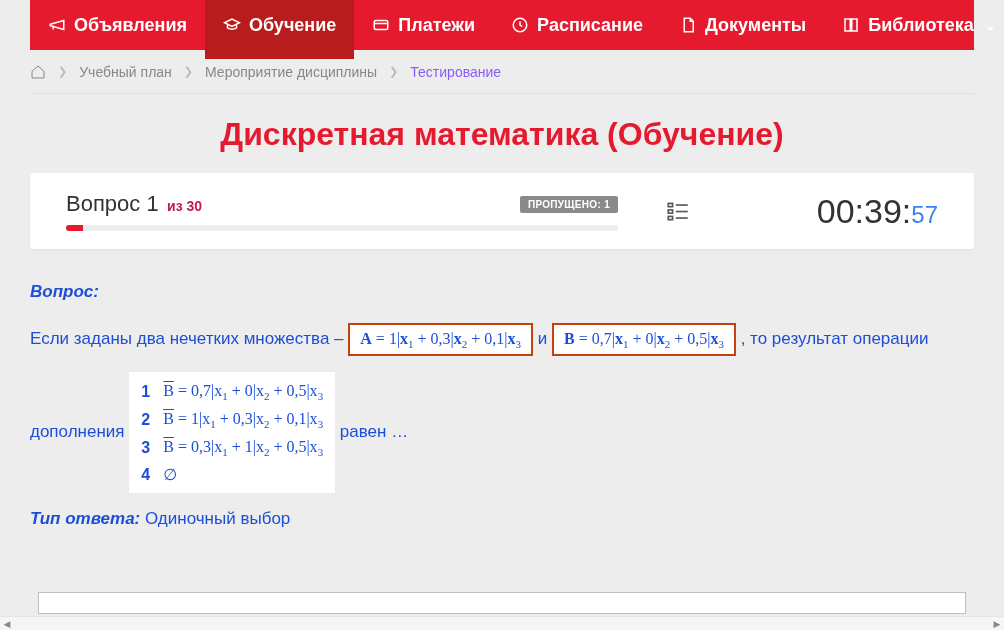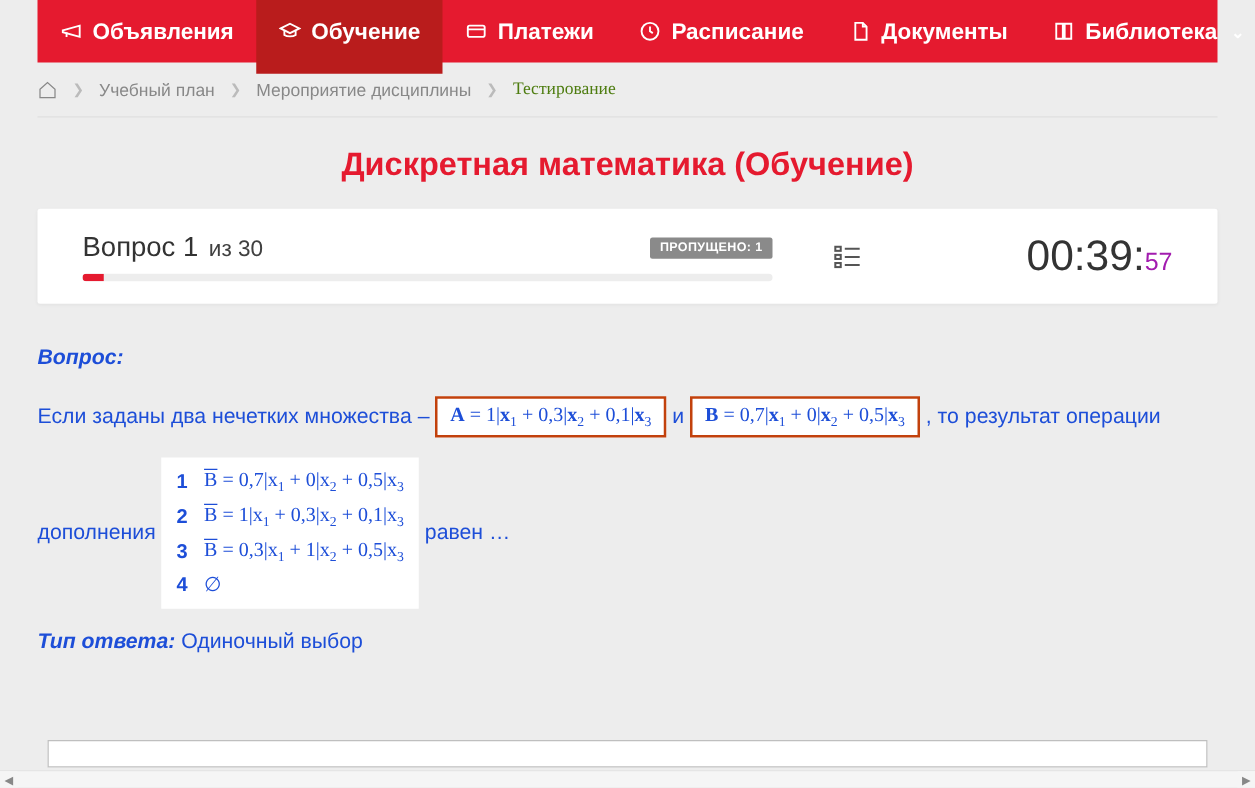--- a/index.html
+++ b/index.html
@@ -38,41 +38,41 @@
     height: 44px;
     display: flex;
     align-items: center;
     gap: 12px;
     font-size: 14px;
     color: #888;
     border-bottom: 1px solid #e0e0e0;
   }
   .bc-sep { color: #bbb; font-size: 11px; }
   .bc-link { color: #888; cursor: pointer; }
-  .bc-current { color: #4d7c0f; font-family: Liberation Serif, serif; }
+  .bc-current { color: #8b5cf6; }
   .page-title {
     text-align: center;
     color: #e51a2f;
-    font-size: 26px;
+    font-size: 32px;
     font-weight: 700;
     margin: 22px 0 20px;
   }
   .card {
     background: #fff;
     margin: 0 30px 30px;
     border-radius: 2px;
     padding: 18px 36px;
     display: flex;
     align-items: center;
     box-shadow: 0 1px 3px rgba(0,0,0,0.05);
   }
   .question-col { flex: 1; }
   .q-row { display: flex; align-items: center; justify-content: space-between; margin-bottom: 8px; }
   .q-label { font-size: 22px; color: #333; font-weight: 400; }
-  .q-total { font-size: 18px; color: #404040; font-weight: 400; margin-left: 4px; }
+  .q-total { font-size: 14px; color: #be185d; font-weight: 700; margin-left: 4px; }
   .skip-badge {
     background: #8a8a8a;
     color: #fff;
     font-size: 10px;
     font-weight: 600;
     padding: 3px 8px;
     border-radius: 2px;
     letter-spacing: 0.3px;
   }
   .progress {
@@ -89,21 +89,21 @@
     justify-content: center;
     cursor: pointer;
   }
   .timer-col {
     width: 200px;
     text-align: right;
     font-size: 34px;
     color: #333;
     font-weight: 400;
   }
-  .timer-sec { color: #a21caf; font-size: 20px; }
+  .timer-sec { color: #3b82f6; font-size: 24px; }
   .content {
     margin: 0 30px;
     font-size: 17px;
     line-height: 1.5;
     color: #1d4ed8;
   }
   .q-heading { font-weight: 700; font-style: italic; margin-bottom: 18px; }
   .q-text { margin-bottom: 16px; }
   .formula {
     display: inline-block;

